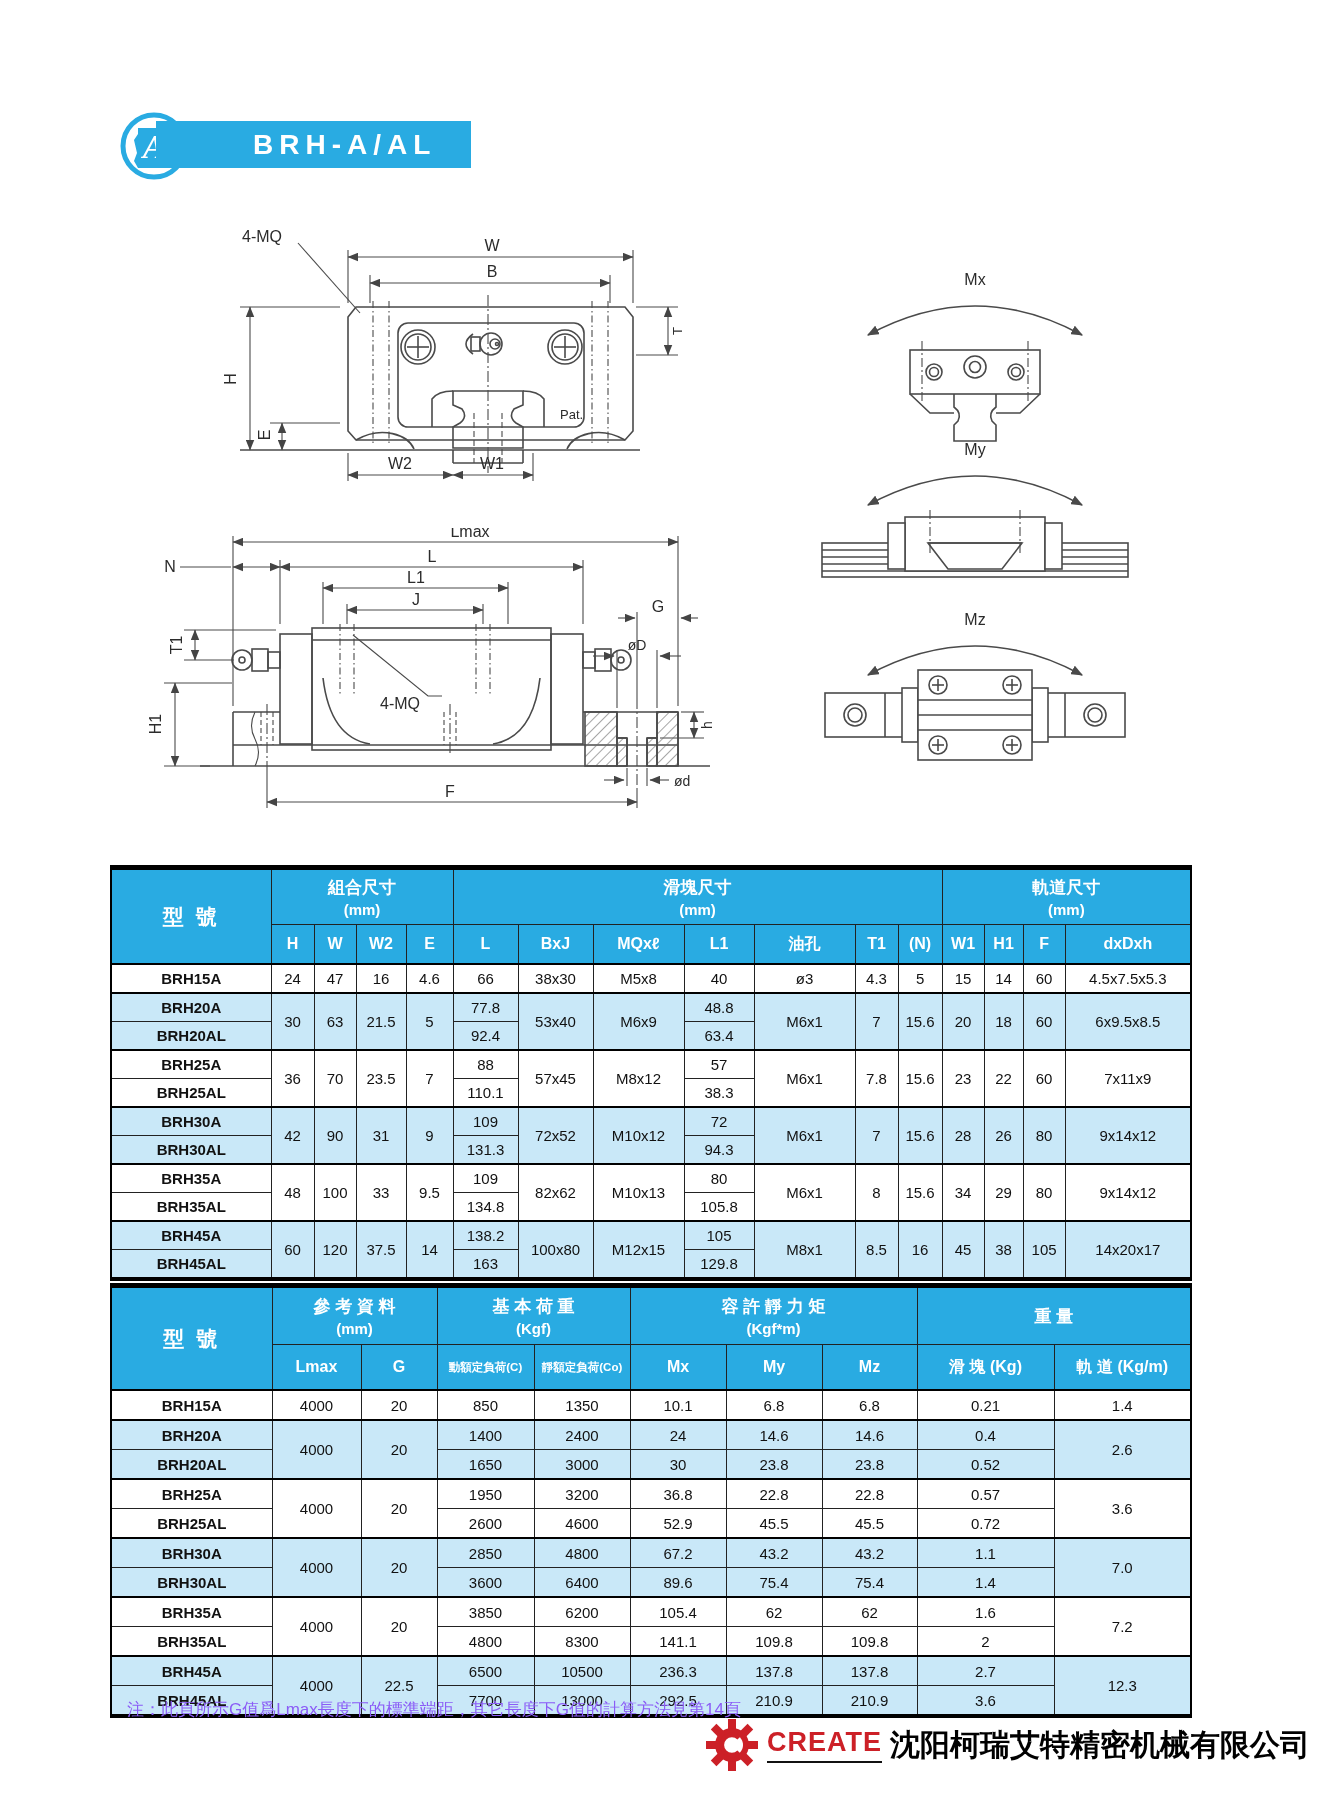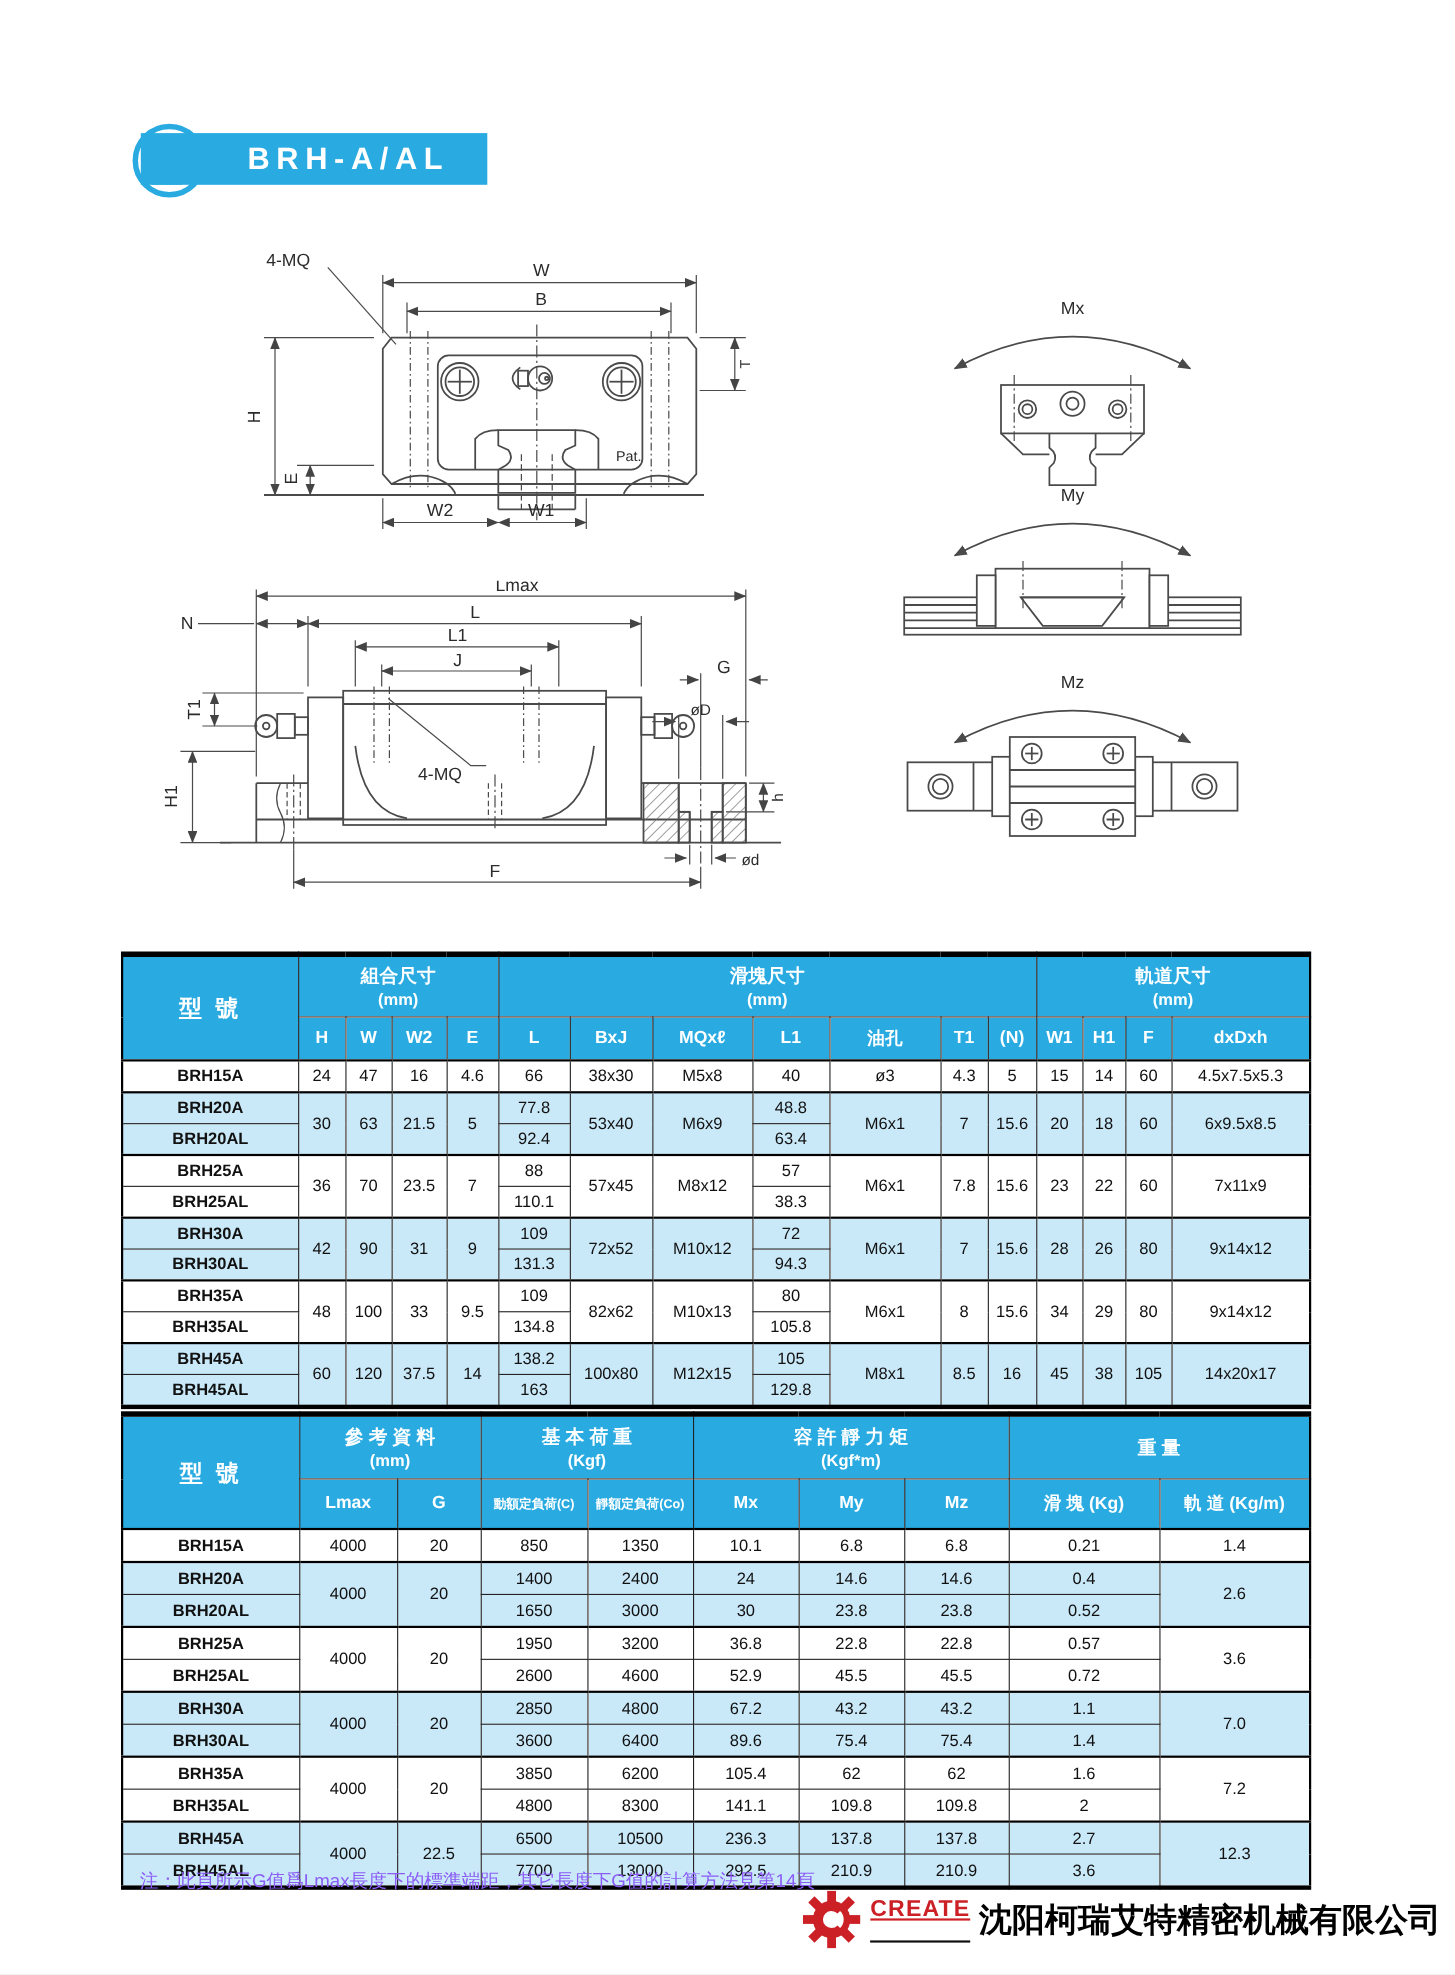--- a/index.html
+++ b/index.html
@@ -1,20 +1,20 @@
 <!DOCTYPE html>
 <html><head>
 <meta charset="utf-8">
 <title>BRH-A/AL</title>
 <style>
   html,body{margin:0;padding:0;background:#e8e8e8;}
   .page{position:relative;width:1323px;height:1795px;background:#ffffff;margin:0 auto;
         font-family:"Liberation Sans", sans-serif;overflow:hidden;}
   
-  .banner{position:absolute;left:128px;top:121px;width:315px;height:47px;background:#29abe2;}
+  .banner{position:absolute;left:156px;top:121px;width:315px;height:47px;background:#29abe2;}
   .banner-title{color:#fff;font-size:28px;font-weight:bold;letter-spacing:6px;line-height:47px;padding-left:97px;white-space:nowrap;}
   .logo{position:absolute;left:120px;top:112px;width:68px;height:68px;}
   
   svg{position:absolute;}
   .fv{left:170px;top:195px;width:540px;height:305px;}
   .sv{left:140px;top:528px;width:585px;height:300px;}
   .mv{left:810px;top:255px;width:330px;height:510px;}
   .dim{stroke:#4a4a4a;stroke-width:1.1;fill:none;}
   .obj{stroke:#4a4a4a;stroke-width:1.6;fill:none;}
   .dimtxt{fill:#2b2b2b;font-size:16px;font-family:"Liberation Sans",sans-serif;}
@@ -36,21 +36,21 @@
   .spec td{font-size:15px;color:#111;}
   .t1 td{height:27px;} .t2 td{height:28px;}
   .spec td.model{font-weight:bold;}
   .spec tr.shade td{background:#c9e8f8;}
   .spec tr.group-start td{border-top:2px solid #000;}
   .spec td.split-dark{border-top:1.6px solid #4a4a4a;margin-left:19px;}
   .spec td.model.split-gray{border-top:1px solid #701a75;}
   
   .note{position:absolute;left:127px;top:1698px;font-size:17px;color:#8b5cf6;}
   .footer{position:absolute;left:660px;top:1718px;width:650px;display:flex;align-items:center;justify-content:flex-end;gap:8px;}
-  .brand{color:#cc2027;font-size:21px;font-weight:bold;letter-spacing:1px;border-bottom:2px solid #111;padding-bottom:16px;text-decoration:underline;}
+  .brand{color:#cc2027;font-size:27px;font-weight:bold;letter-spacing:1px;border-bottom:2px solid #111;padding-bottom:3px;}
   .company{color:#000000;font-size:30px;font-weight:bold;white-space:nowrap;}
   .gearsvg{position:static;width:54px;height:54px;flex:0 0 auto;}
 </style>
 </head>
 <body>
 
 <div class="page">
 
   <svg class="logo" viewBox="0 0 68 68">
     <circle cx="34" cy="34" r="31" fill="#fff" stroke="#29abe2" stroke-width="5"></circle>

